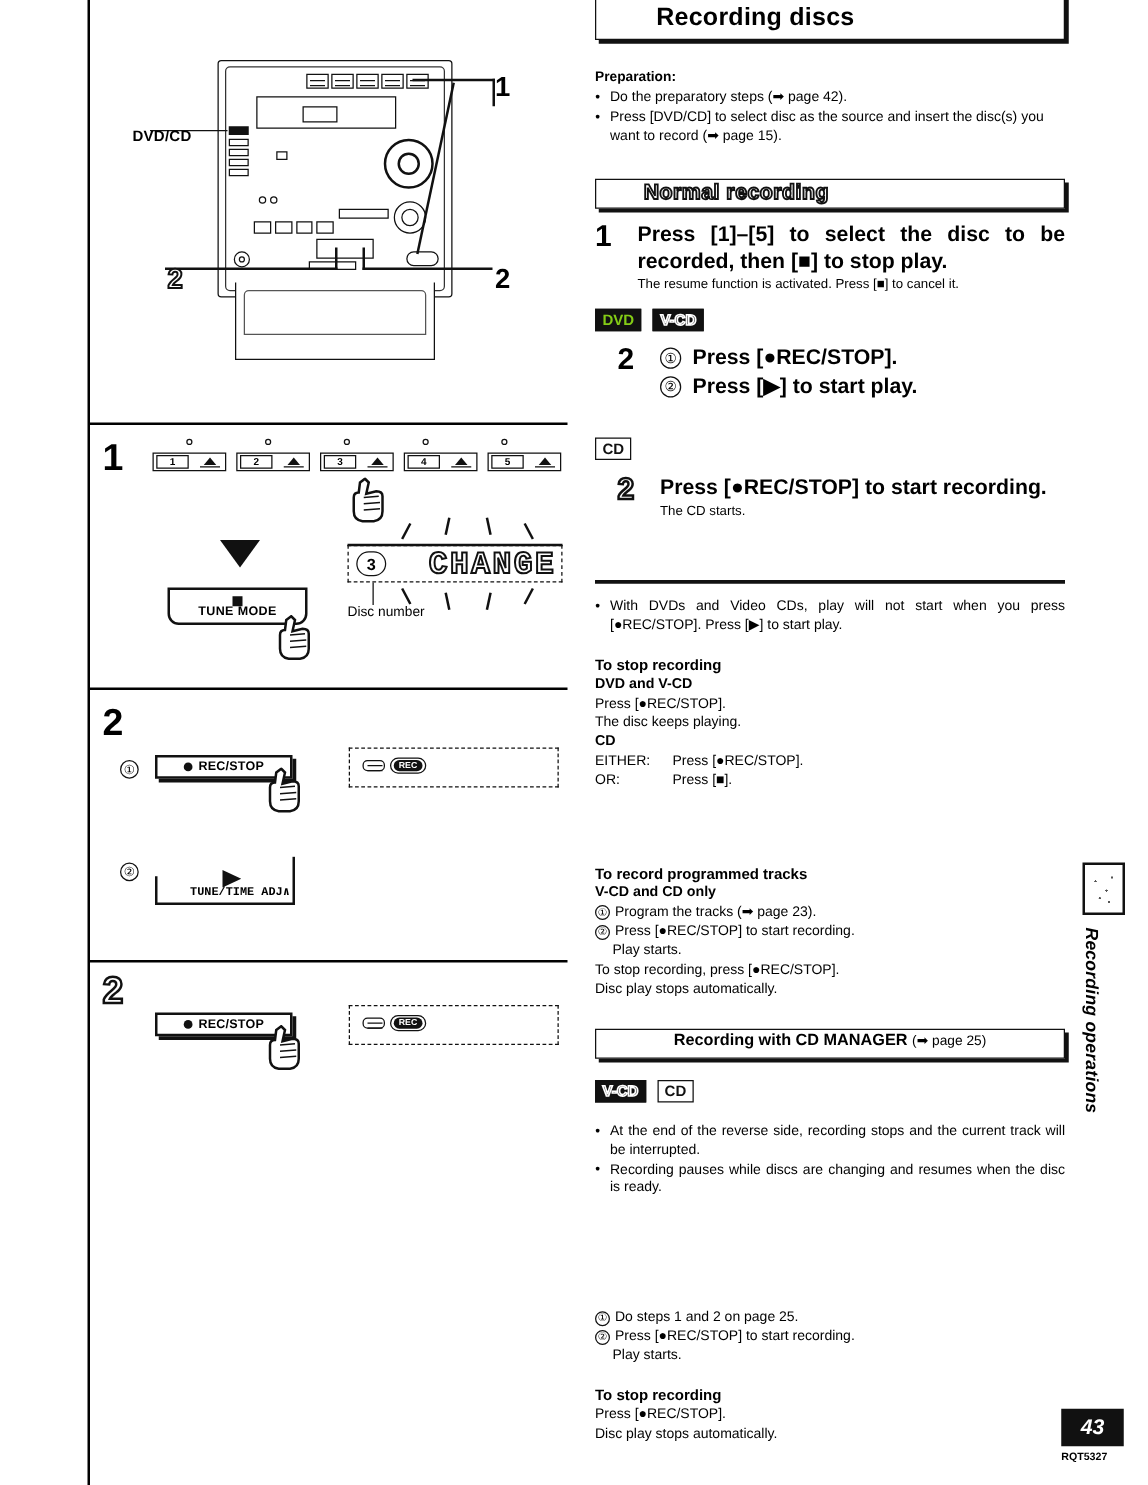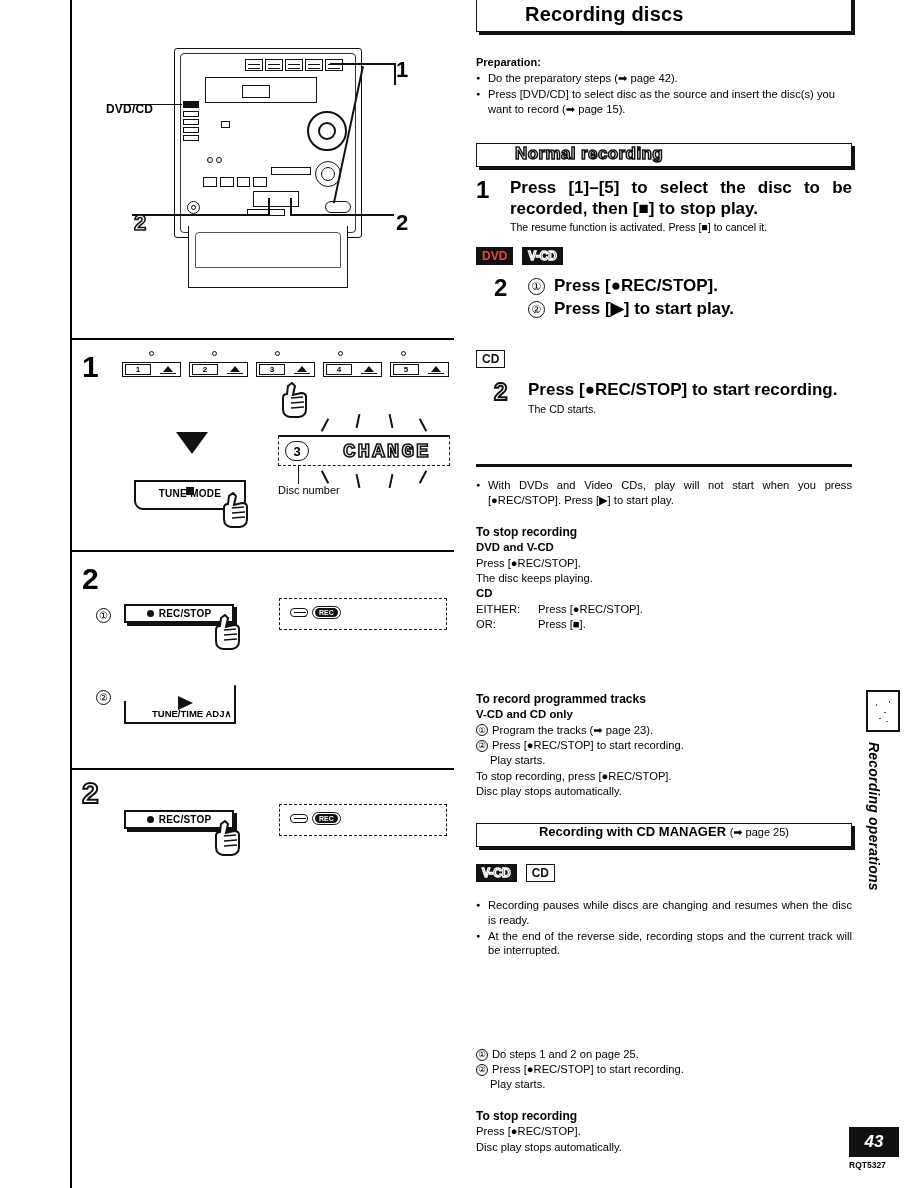--- a/index.html
+++ b/index.html
@@ -154,21 +154,21 @@
     display:flex; align-items:flex-end; justify-content:center; padding-bottom:3px;
   }
   .tune-mode span{ font-size:10px; font-weight:bold; letter-spacing:.3px; }
   .tune-mode .sq{ position:absolute; left:50%; top:5px; margin-left:-4px; width:8px;height:8px;background:#111;}
   .disp-box {
     position:absolute; border:1.5px dashed #111; background:#fff;
     display:flex; align-items:center;
   }
   .disp-box .top-solid{ position:absolute; left:-1px; right:-1px; top:-2px; height:2px; background:#111;}
   .disp-change {
-    font-family:"Liberation Mono", monospace; font-size:21px; font-weight:bold; letter-spacing:2px;
+    font-family:"Liberation Mono", monospace; font-size:25px; font-weight:bold; letter-spacing:2px;
     color:#fff; -webkit-text-stroke:1.6px #111;
   }
   .disc-num-circ{
     position:absolute; left:6px; top:4px; width:24px;height:20px; border:1.4px solid #111; border-radius:12px;
     font-size:13px; font-weight:bold; display:flex;align-items:center;justify-content:center;
   }
   .blink { position:absolute; width:2px; height:14px; background:#111; transform-origin:center;}
   .cap-disc-number{ position:absolute; font-size:11px; }
 
   
@@ -233,21 +233,21 @@
   .step-n.hollow { color:#fff; -webkit-text-stroke:2px #111; }
   .step-body { flex:1; }
   .step-head { font-size:17px; font-weight:bold; line-height:1.22; text-align:justify; }
   .step-sub { font-size:10.6px; margin-top:2px; line-height:1.3; }
 
   .badge-row{ position:absolute; display:flex; gap:9px; align-items:center; }
   .bdg {
     font-size:12px; font-weight:bold; padding:1px 5px; line-height:1.18;
     border:1.5px solid #111;
   }
-  .bdg.filled{ background:#111; color:#ef4444; border-color:#111; }
+  .bdg.filled{ background:#111; color:#84cc16; border-color:#111; }
   .bdg.hollowfill{ background:#111; color:#111; -webkit-text-stroke:1.3px #fff; }
   .bdg.plain{ background:#fff; color:#111; }
 
   .sub-step{ position:absolute; display:flex; gap:9px; align-items:flex-start; }
   .sub-step .cn{
     width:17px;height:17px;border:1.5px solid #111;border-radius:50%;
     font-size:11px; display:flex;align-items:center;justify-content:center; flex:none; margin-top:2px;
   }
   .sub-step .txt{ font-size:17px; font-weight:bold; line-height:1.2;}
 
@@ -401,21 +401,21 @@
 
       <div class="hand" style="left:207px; top:42px;">
         <svg width="34" height="38" viewBox="0 0 34 38">
           <path d="M9 4 L13 1 L16 4 L14 13 L22 11 Q27 11 27 15 L27 27 Q27 34 20 35 L11 35 Q4 34 4 27 L4 16 Q4 12 8 12 Z" fill="#fff" stroke="#111" stroke-width="2"></path>
           <path d="M12 16 L24 15 M12 21 L25 20 M12 26 L25 25" stroke="#111" stroke-width="1.4" fill="none"></path>
         </svg>
       </div>
 
       <div class="arrow-down" style="left:104px; top:92px;"></div>
 
-      <div class="tune-mode" style="left:62px; top:140px;align-items:center;">
+      <div class="tune-mode" style="left:62px; top:130px;">
         <div class="sq"></div>
         <span>TUNE MODE</span>
       </div>
       <div class="hand" style="left:148px; top:152px;">
         <svg width="34" height="38" viewBox="0 0 34 38">
           <path d="M9 4 L13 1 L16 4 L14 13 L22 11 Q27 11 27 15 L27 27 Q27 34 20 35 L11 35 Q4 34 4 27 L4 16 Q4 12 8 12 Z" fill="#fff" stroke="#111" stroke-width="2"></path>
           <path d="M12 16 L24 15 M12 21 L25 20 M12 26 L25 25" stroke="#111" stroke-width="1.4" fill="none"></path>
         </svg>
       </div>
 
@@ -454,21 +454,21 @@
       <div class="dash-panel" style="left:207px; top:46px; width:168px; height:32px;">
         <div class="mini-disp">
           <div class="tape"></div>
           <div class="recwrap">
               <div class="rec">REC</div>
             </div>
         </div>
       </div>
 
       <div class="circ-num" style="left:24px; top:138px;">②</div>
-      <div class="play-btn" style="left:52px; top:130px;">
+      <div class="play-btn" style="left:52px; top:130px;font-family:Liberation Mono, monospace;">
         <div class="tri"></div>
         <span>TUNE/TIME ADJ∧</span>
       </div>
     </div>
 
     <div class="panel" id="panel-step2b">
       <div class="big-num outline" style="left:10px; top:8px;">2</div>
 
       <div class="recstop-btn" style="left:52px; top:40px;">
         <div class="dot"></div>
@@ -591,22 +591,22 @@
       <small>(➡ page 25)</small>
     </div>
   </div>
 
   <div class="badge-row" style="left:476px; top:864px;">
     <span class="bdg hollowfill">V-CD</span>
     <span class="bdg plain">CD</span>
   </div>
 
   <div class="para justify" style="top:898px;">
+    <div class="bul">At the end of the reverse side, recording stops and the current track will be interrupted.</div>
     <div class="bul">Recording pauses while discs are changing and resumes when the disc is ready.</div>
-    <div class="bul">At the end of the reverse side, recording stops and the current track will be interrupted.</div>
   </div>
 
   <div class="para" style="top:1047px;">
     <div class="numlist">
       <div class="cn">①</div>
       <span>Do steps 1 and 2 on page 25.</span>
     </div>
     <div class="numlist">
       <div class="cn">②</div>
       <span>Press [●REC/STOP] to start recording.</span>

